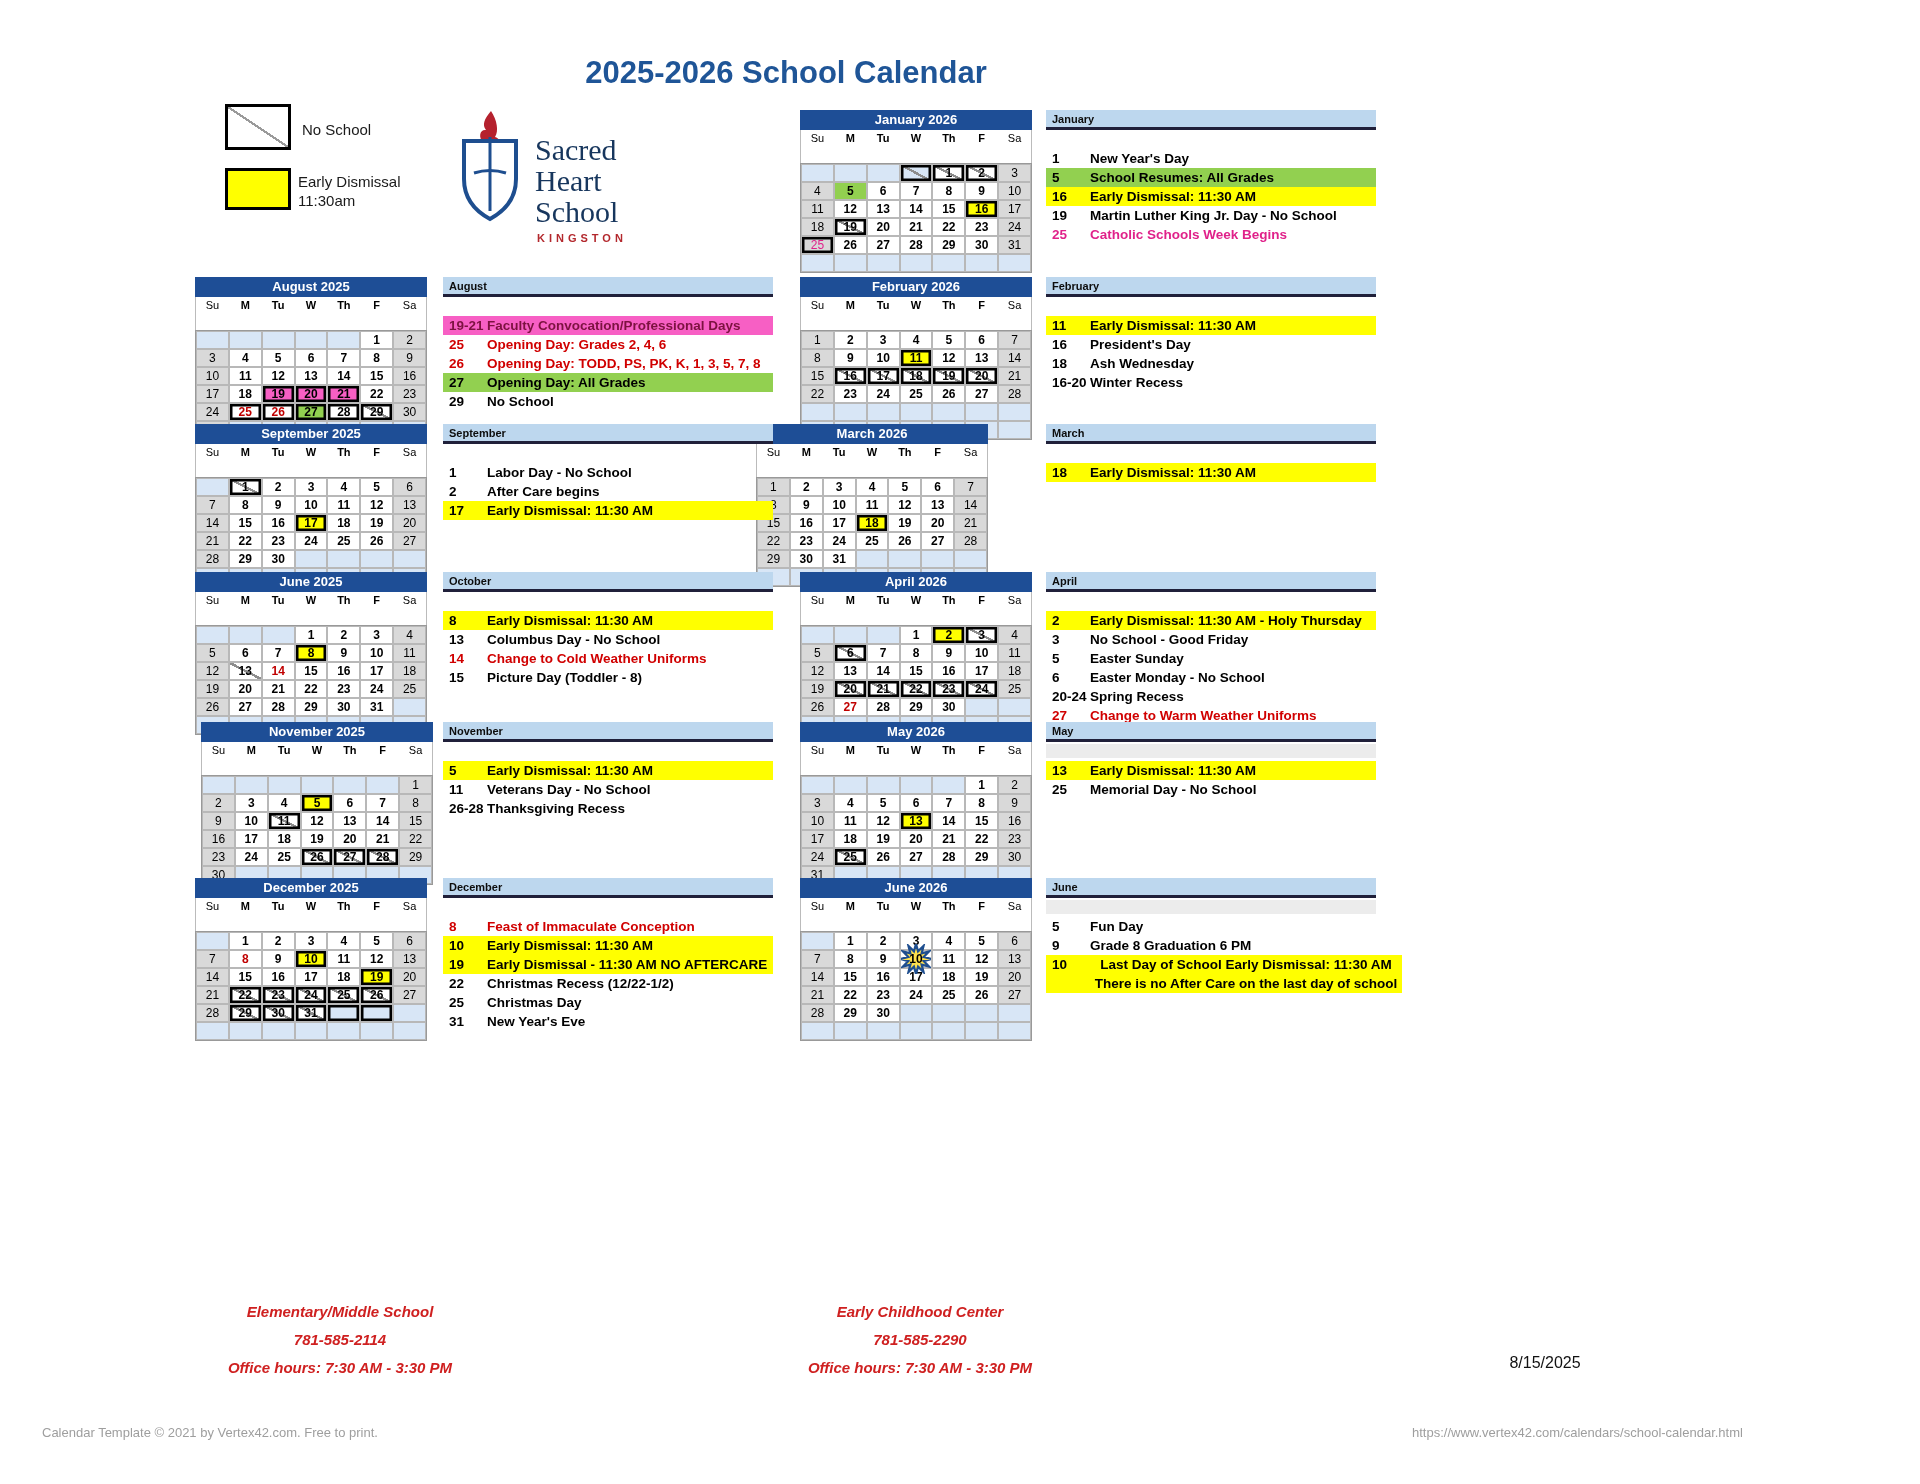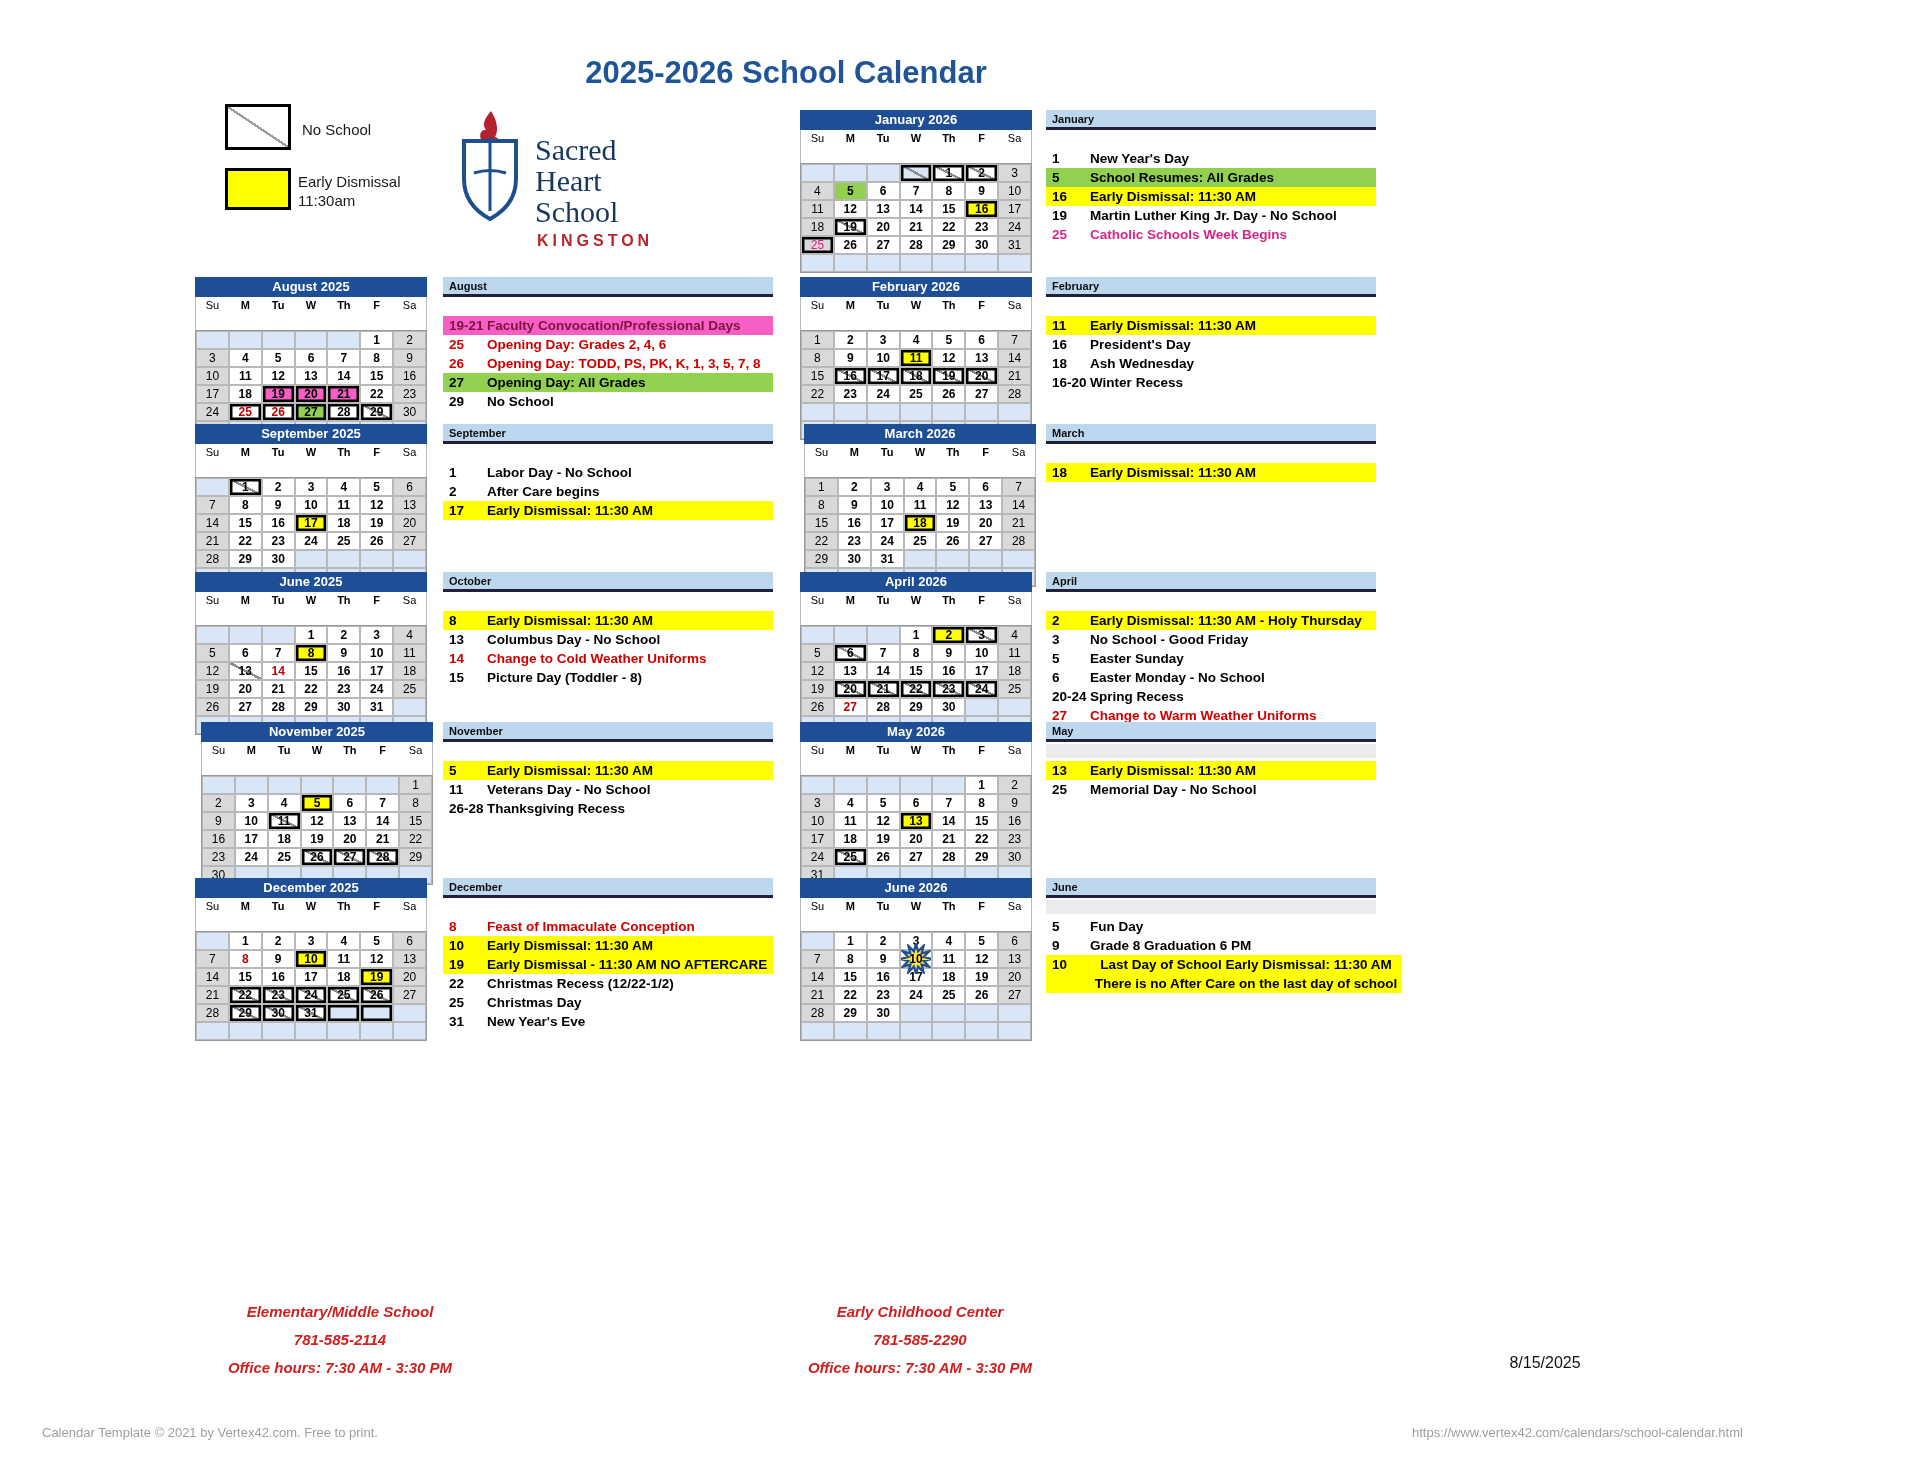--- a/index.html
+++ b/index.html
@@ -11,21 +11,21 @@
 
   .legend-box{position:absolute;border:3px solid #000;background:#fff}
   .legend-noschool{left:225px;top:104px;width:66px;height:46px;
     background-image:linear-gradient(to top right,transparent calc(50% - 1.2px),#9a9a9a calc(50% - 1.2px),#9a9a9a calc(50% + 1.2px),transparent calc(50% + 1.2px))}
   .legend-ed{left:225px;top:168px;width:66px;height:42px;background:#ffff00}
   .legend-label{position:absolute;font-size:15px;color:#1a1a1a;line-height:19px}
 
   .logo{left:455px;top:96px;display:flex;align-items:flex-start}
   .logo-text{margin-left:10px;margin-top:38px}
   .logo-name div{font-family:"Liberation Serif",serif;font-size:30px;line-height:31px;color:#17365d}
-  .logo-city{font-size:16px;letter-spacing:4px;color:#b3282d;margin-top:5px;padding-left:2px;font-weight:bold}
+  .logo-city{font-size:11px;letter-spacing:4px;color:#b3282d;margin-top:5px;padding-left:2px;font-weight:bold}
 
   .cal-block{position:absolute;width:232px}
   .cal-title{height:20px;background:#1e4e96;color:#fff;font-weight:bold;font-size:13px;text-align:center;line-height:20px}
   .dow-row{display:grid;grid-template-columns:repeat(7,1fr);height:33px;border-left:1px solid #bbb;border-right:1px solid #bbb}
   .dow{font-size:11px;text-align:center;line-height:17px;font-weight:bold}
   .dow.dwe{font-weight:normal}
   .grid{display:grid;grid-template-columns:repeat(7,1fr);grid-auto-rows:18px;border:1px solid #999}
   .cell{border:1px solid #b8b8b8;font-size:12px;text-align:center;line-height:16px;position:relative;background:#fff}
   .cell.wd{font-weight:bold}
   .cell.we{background:#d9d9d9}
@@ -242,21 +242,21 @@
         <div class="ev">
           <div class="d">18</div>
           <div class="t">Ash Wednesday</div>
         </div>
         <div class="ev">
           <div class="d">16-20</div>
           <div class="t">Winter Recess</div>
         </div>
       </div>
     </div>
-    <div class="cal-block" style="left: 804px; top: 424px;">
+    <div class="cal-block" style="left: 756px; top: 424px;">
       <div class="cal-title">March 2026</div>
       <div class="dow-row">
         <div class="dow dwe">Su</div>
         <div class="dow">M</div>
         <div class="dow">Tu</div>
         <div class="dow">W</div>
         <div class="dow">Th</div>
         <div class="dow">F</div>
         <div class="dow dwe">Sa</div>
       </div>

